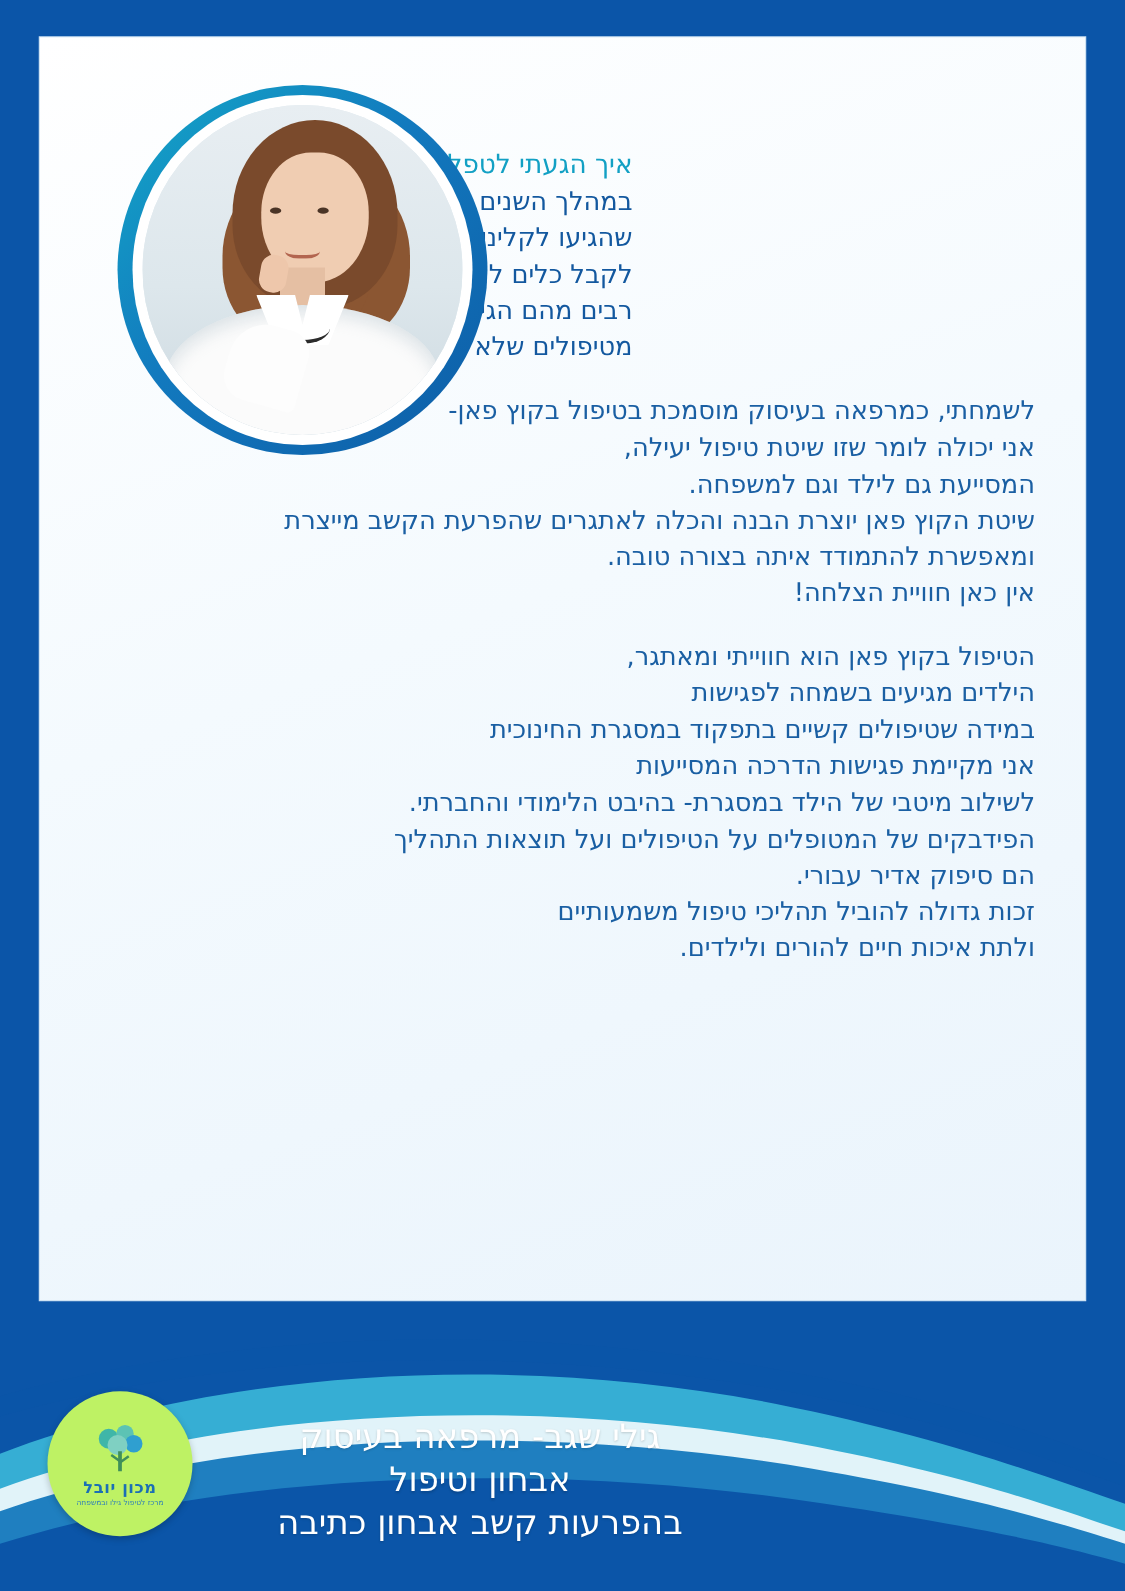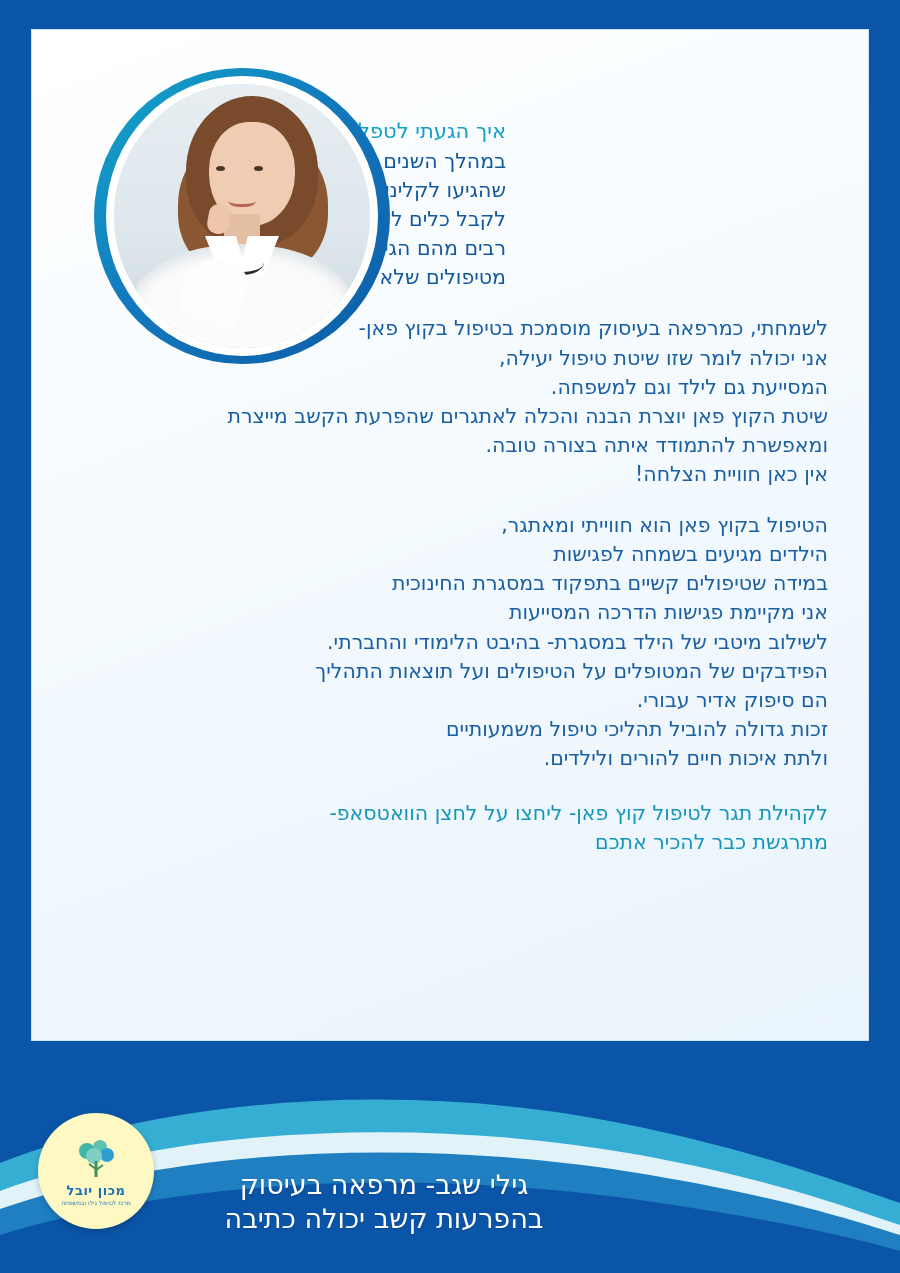--- a/index.html
+++ b/index.html
@@ -259,21 +259,21 @@
   .bottom-text div { white-space: nowrap; }
 
   
   .logo {
     position: absolute;
     left: 38px;
     bottom: 44px;
     width: 116px;
     height: 116px;
     border-radius: 50%;
-    background: #fef9c3;
+    background: #bef264;
     box-shadow: 0 2px 6px rgba(0,0,0,0.22);
     z-index: 9;
     display: flex;
     flex-direction: column;
     align-items: center;
     justify-content: center;
     text-align: center;
   }
   .logo .tree {
     width: 52px;
@@ -342,41 +342,40 @@
         <p class="para block">הטיפול בקוץ פאן הוא חווייתי ומאתגר,
 הילדים מגיעים בשמחה לפגישות
 במידה שטיפולים קשיים בתפקוד במסגרת החינוכית
 אני מקיימת פגישות הדרכה המסייעות
 לשילוב מיטבי של הילד במסגרת- בהיבט הלימודי והחברתי.
 הפידבקים של המטופלים על הטיפולים ועל תוצאות התהליך
 הם סיפוק אדיר עבורי.
 זכות גדולה להוביל תהליכי טיפול משמעותיים
 ולתת איכות חיים להורים ולילדים.</p>
 
-        <p class="para block teal">לקהילת תגר לטיפול קוץ פאן- ליחצו על לחצן הוואטסאפ-
-מתרגשת כבר להכיר אתכם</p>
 
       </div>
 
     </div>
   </div>
 
   <div class="wave-area">
     <svg width="900" height="260" viewBox="0 0 900 260" xmlns="http://www.w3.org/2000/svg">
       <path d="M0,150 C180,80 420,70 620,110 C760,138 840,170 900,190 L900,260 L0,260 Z" fill="#39b3d6" opacity="0.95"></path>
       <path d="M0,178 C180,112 430,104 640,142 C780,168 850,196 900,212 L900,260 L0,260 Z" fill="#ffffff" opacity="0.85"></path>
       <path d="M0,196 C190,130 440,126 650,162 C790,186 855,208 900,222 L900,260 L0,260 Z" fill="#1f7fc0"></path>
       <path d="M0,222 C200,160 450,158 660,190 C795,210 858,226 900,238 L900,260 L0,260 Z" fill="#0b55a8"></path>
       <path d="M0,104 C200,48 430,46 640,86 C780,112 850,142 900,160 L900,176 C830,152 760,124 630,100 C420,62 190,66 0,120 Z" fill="#0b55a8" opacity="0.55"></path>
     </svg>
   </div>
 
   <div class="bottom-text">
     <div>גילי שגב- מרפאה בעיסוק</div>
-    <div>בהפרעות קשב יכולה כתיבה</div>
+    <div>אבחון וטיפול</div>
+    <div>בהפרעות קשב אבחון כתיבה</div>
   </div>
 
   <div class="logo">
     <svg class="tree" viewBox="0 0 52 44" xmlns="http://www.w3.org/2000/svg">
       <circle cx="17" cy="14" r="8" fill="#3fb6a8"></circle>
       <circle cx="30" cy="10" r="7" fill="#5cc3b4"></circle>
       <circle cx="37" cy="18" r="7" fill="#2f9fd0"></circle>
       <circle cx="24" cy="19" r="8" fill="#7fd0c2"></circle>
       <path d="M26 24 L26 40" stroke="#3f8f5a" stroke-width="3" fill="none"></path>
       <path d="M26 32 L19 27 M26 33 L33 28" stroke="#3f8f5a" stroke-width="2" fill="none"></path>

